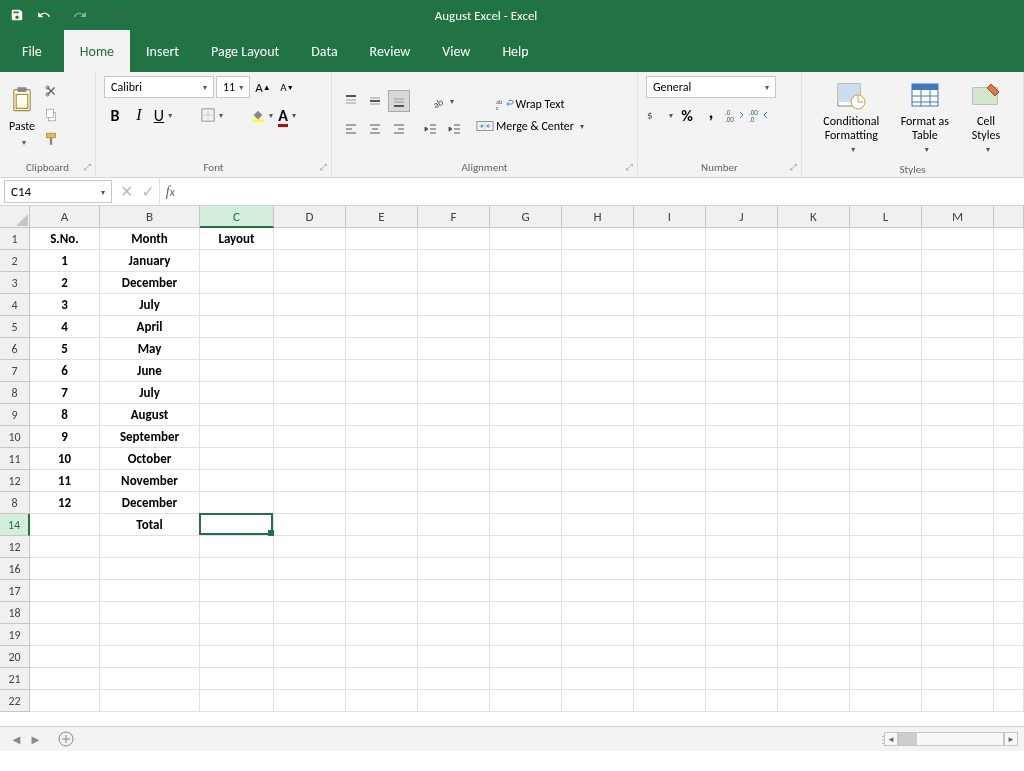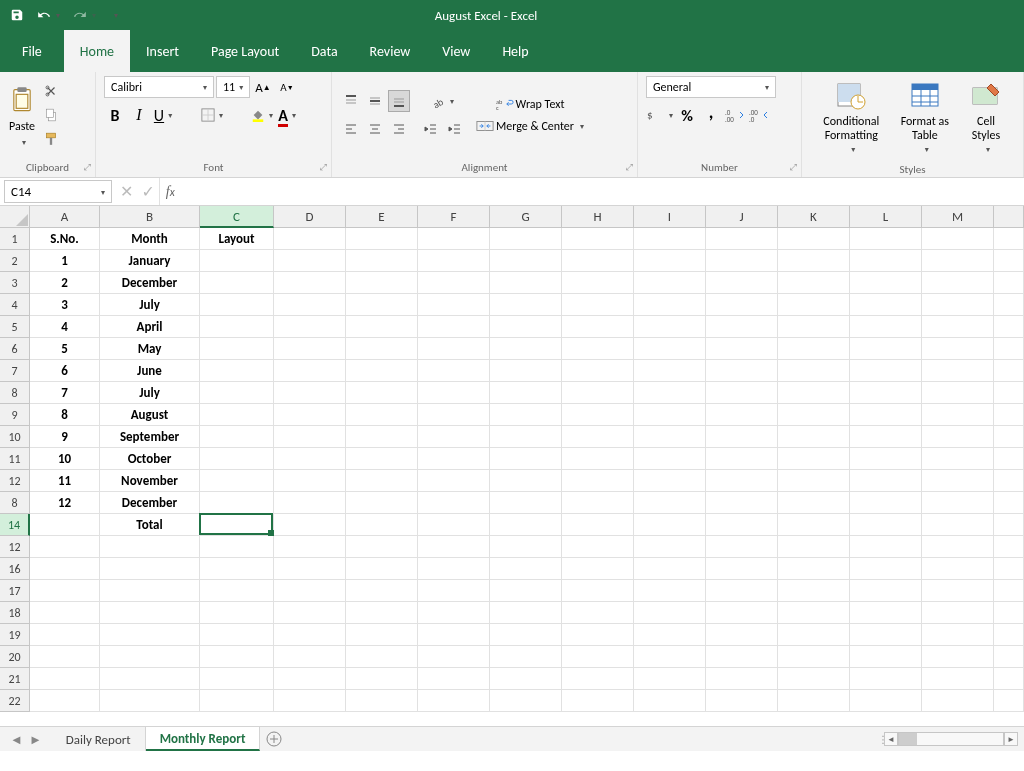--- a/index.html
+++ b/index.html
@@ -806,24 +806,20 @@
         <div class="fillhandle"></div>
       </div>
     </div>
 </div>
 
 <div class="sheetbar">
   <div class="nav">
     <span>◄</span>
     <span>►</span>
   </div>
-  <div class="sheettabs" id="sheettabs">
-      <div class="stab inactive">Daily Report</div>
-      <div class="stab active">Monthly Report</div>
-    </div>
   <div class="addsheet">
     <svg width="16" height="16" viewBox="0 0 16 16">
         <circle cx="8" cy="8" r="7" fill="none" stroke="#888"></circle>
         <line x1="8" y1="4" x2="8" y2="12" stroke="#888"></line>
         <line x1="4" y1="8" x2="12" y2="8" stroke="#888"></line>
       </svg>
   </div>
   <div class="hscroll">
     <div style="width:6px; color:#999; font-size:10px;">⋮</div>
     <div class="scrollbtn">◄</div>

